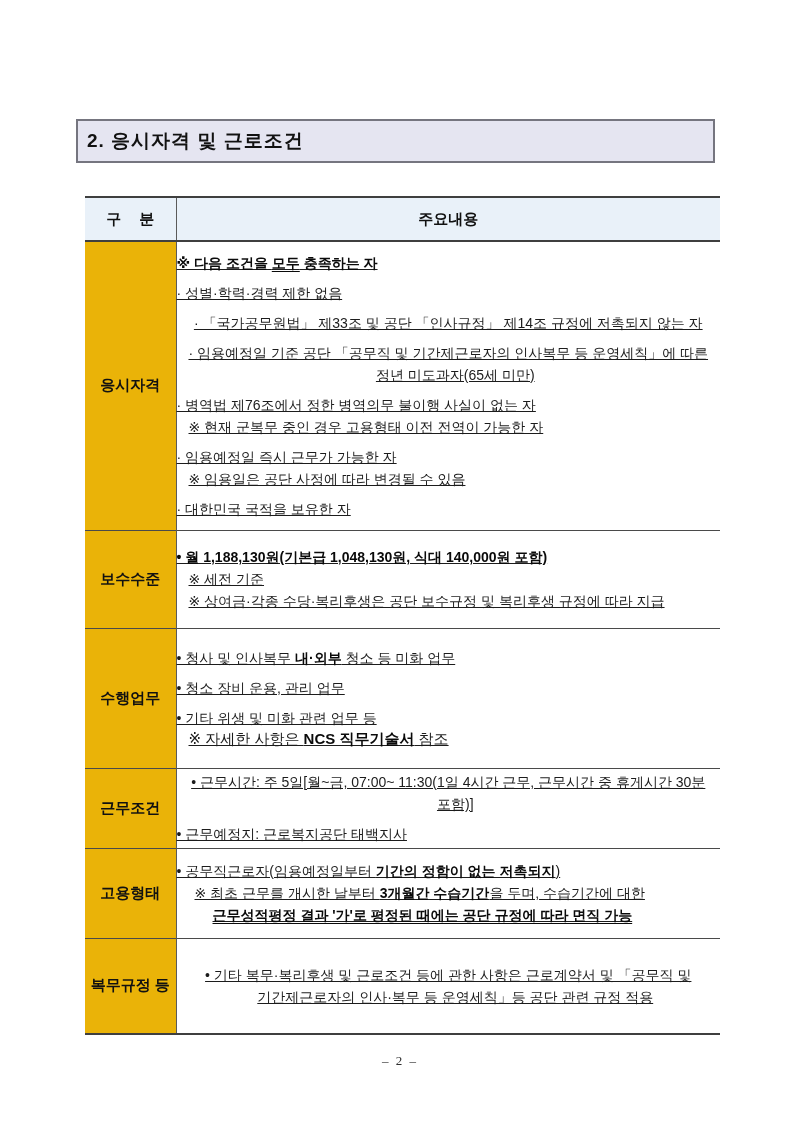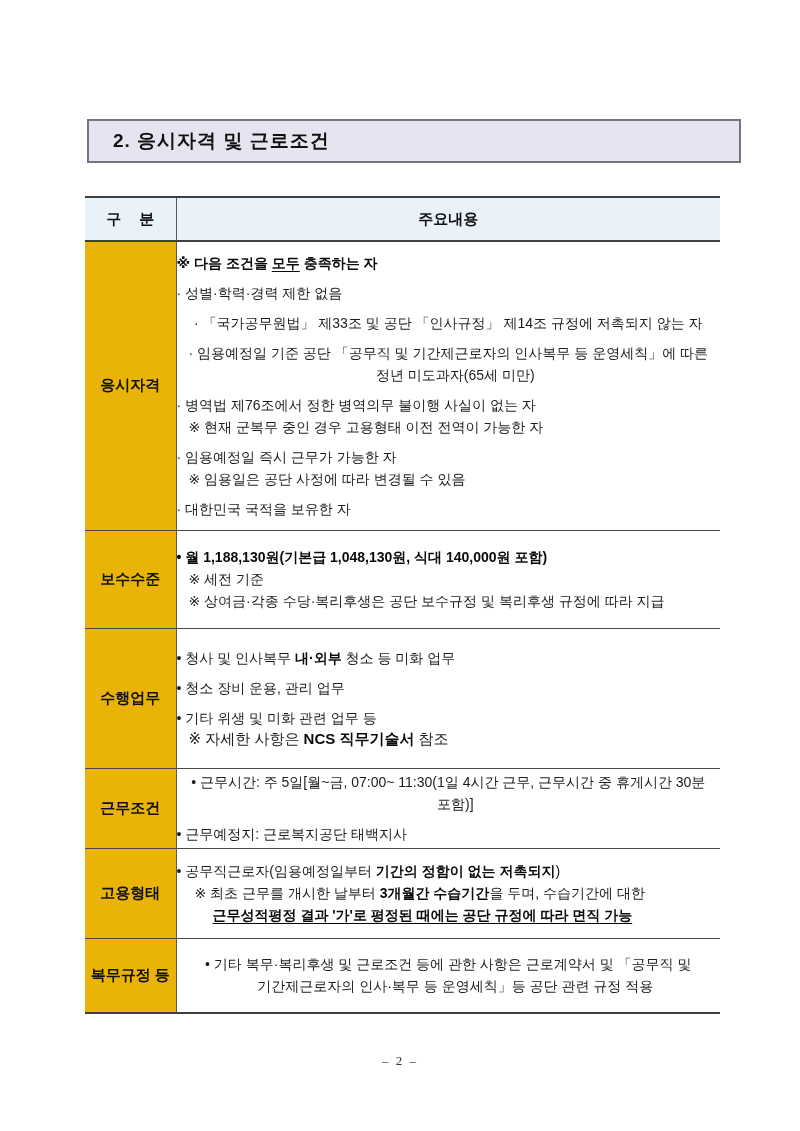--- a/index.html
+++ b/index.html
@@ -5,23 +5,23 @@
   html,body { margin:0; padding:0; background:#ffffff; }
   body {
     width:800px; height:1131px;
     font-family:"Liberation Sans","DejaVu Sans",sans-serif;
     color:#1c1c1c;
   }
   .page { position:relative; width:800px; height:1131px; overflow:hidden; background:#fff; }
 
   
   .title-box {
-    position:absolute; left:87px; top:119px; width:626px; height:40px;
+    position:absolute; left:76px; top:119px; width:626px; height:40px;
     background:#e5e5f1; border:2px solid #75757f;
-    display:flex; align-items:center; padding-left:24px; box-sizing:content-box;
+    display:flex; align-items:center; padding-left:9px; box-sizing:content-box;
   }
   .title-box .t { font-size:19px; font-weight:bold; letter-spacing:1px; color:#111; }
 
   
   .tbl {
     position:absolute; left:85px; top:196px; width:635px;
     border-collapse:collapse; table-layout:fixed;
     border-top:2px solid #3f3f3f; border-bottom:2px solid #3f3f3f;
   }
   .tbl col.c-label { width:91px; }
@@ -32,21 +32,21 @@
     border-bottom:2px solid #3f3f3f; text-align:center;
   }
   .th-gubun { letter-spacing:7px; text-indent:7px; }
   .v-sep { border-right:1px solid #5a5a5a; }
   .tbl tbody tr:not(:first-child) th,
   .tbl tbody tr:not(:first-child) td { border-top:1px solid #4a4a4a; }
   .row-label {
     font-size:15px; font-weight:bold; text-align:center; color:#111;
     background:#eab308;
   }
-  .row-content { padding:10px 12px 10px 16px; }
+  .row-content { padding:10px 12px 10px 16px;text-decoration:underline; }
 
   
   .line { font-size:14px; line-height:22px; word-break:keep-all; color:#1c1c1c; }
   .line.gap { margin-top:8px; }
   .line.small { font-size:15px; line-height:20px; }
   .line.ind1 { margin-left:12px; }
   .line.hang.ind0 { padding-left:14px; text-indent:-14px;text-align:center; }
   .line.hang.ind1 { margin-left:0; padding-left:36px; text-indent:-18px; }
   .line .b { font-weight:bold; color:#0a0a0a; }
   .line .u { text-decoration:underline; text-underline-offset:3px; }
@@ -117,21 +117,21 @@
             <div class="line ind0 gap"><span>• 근무예정지: 근로복지공단 태백지사</span></div>
           </td>
         </tr>
         <tr style="height: 90px;">
           <th class="row-label v-sep">고용형태</th>
           <td class="row-content">
             <div class="line ind0"><span>• 공무직근로자(임용예정일부터 </span><span class="b">기간의 정함이 없는 저촉되지</span><span>)</span></div>
             <div class="line ind1 hang"><span>※ 최초 근무를 개시한 날부터 </span><span class="b">3개월간 수습기간</span><span>을 두며, 수습기간에 대한 </span><span class="b u">근무성적평정 결과 '가'로 평정된 때에는 공단 규정에 따라 면직 가능</span></div>
           </td>
         </tr>
-        <tr style="height: 75px;">
+        <tr style="height: 96px;">
           <th class="row-label v-sep">복무규정 등</th>
           <td class="row-content">
             <div class="line ind0 hang"><span>• 기타 복무·복리후생 및 근로조건 등에 관한 사항은 근로계약서 및 「공무직 및 기간제근로자의 인사·복무 등 운영세칙」등 공단 관련 규정 적용</span></div>
           </td>
         </tr>
       </tbody>
   </table>
 
   <div class="page-num">– 2 –</div>
 

